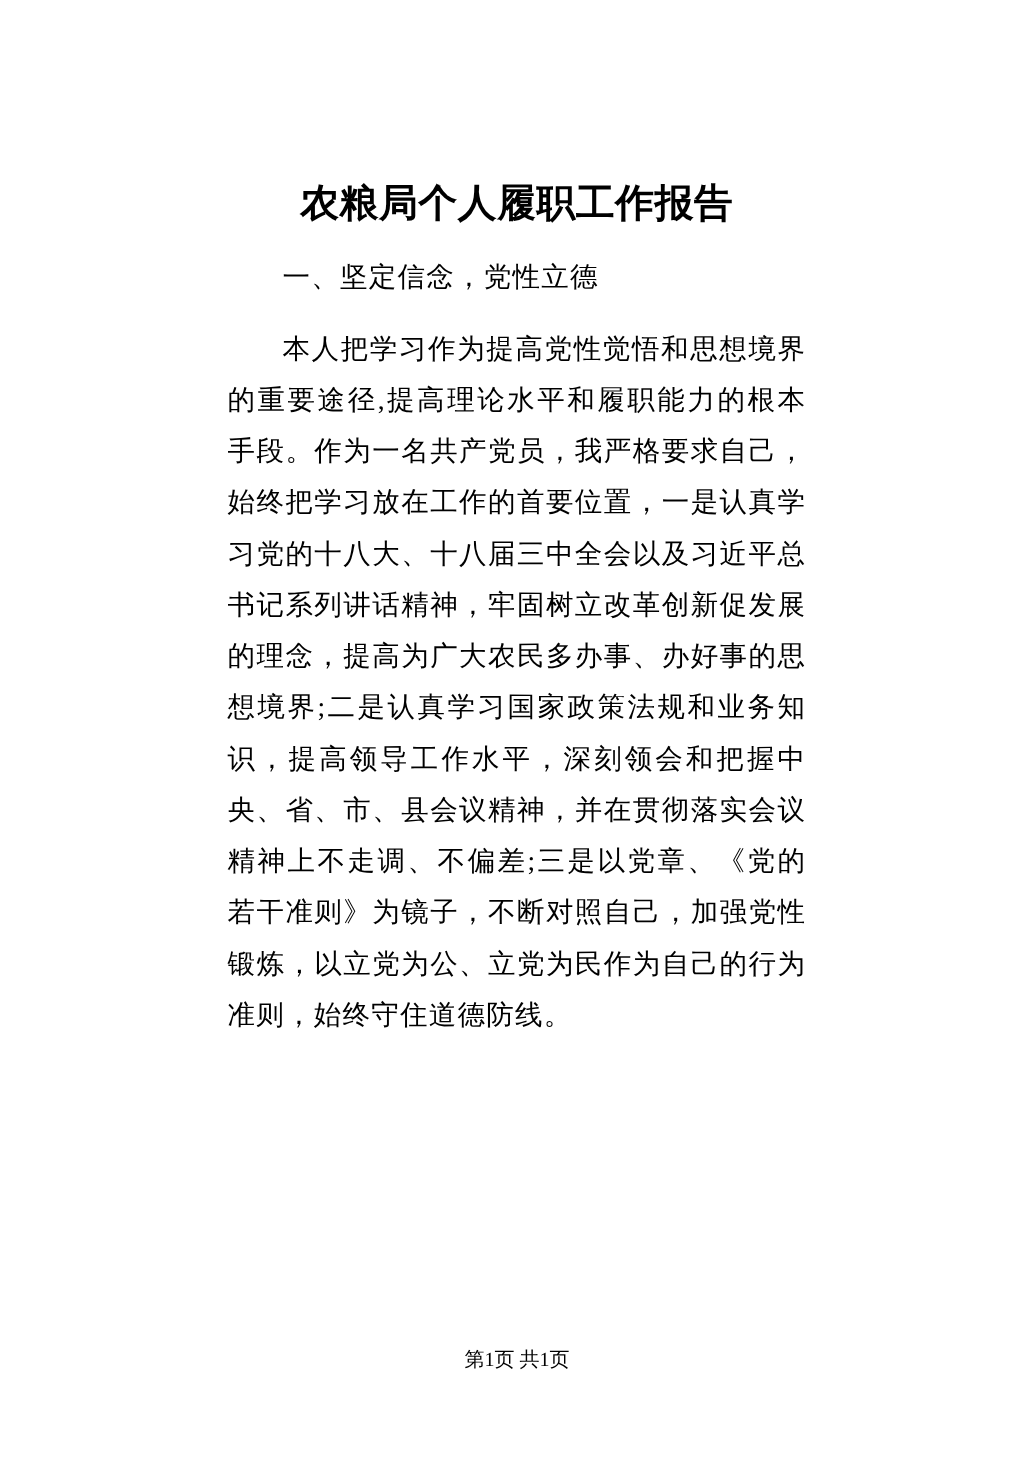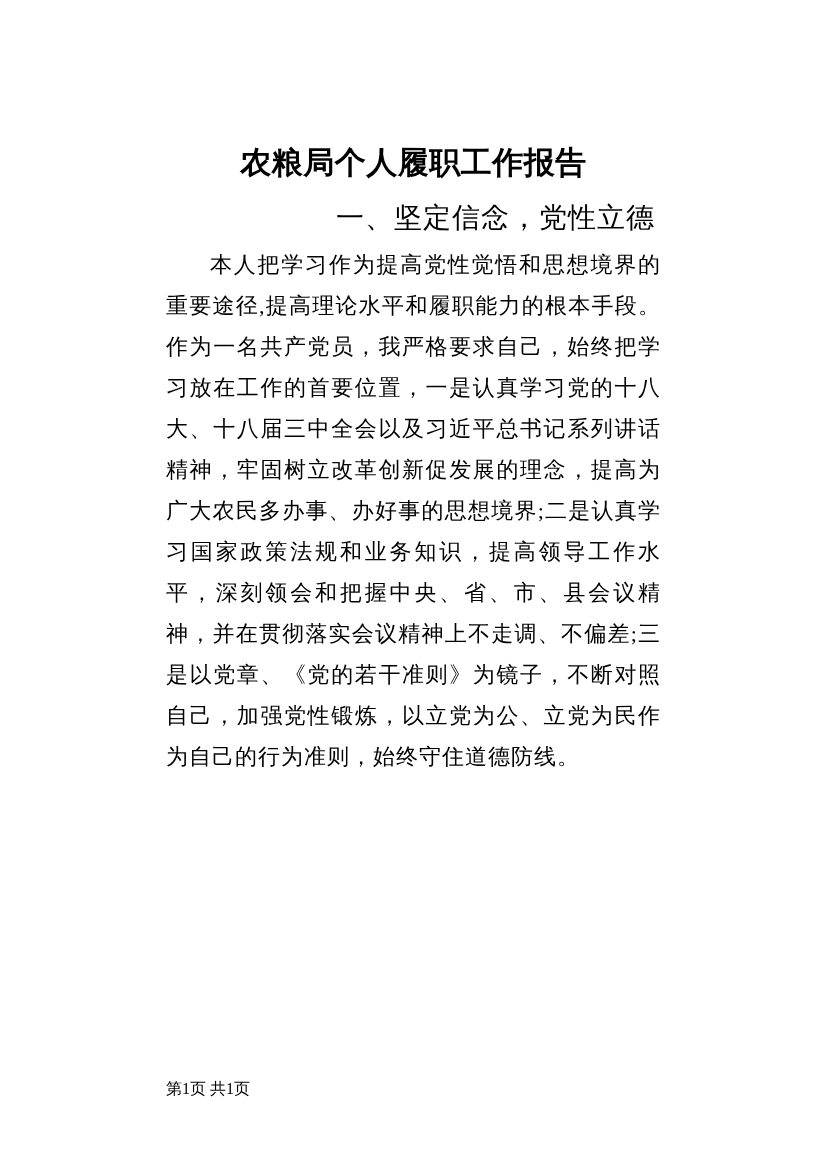--- a/index.html
+++ b/index.html
@@ -21,44 +21,43 @@
   }
   .doc-title {
     margin: 0 0 12px 0;
     font-size: 31px;
     line-height: 44px;
     font-weight: bold;
     text-align: center;
     letter-spacing: 0.5px;
   }
   .section-heading {
-    margin: 6px;
-    font-size: 28px;
+    margin: 16px;
+    font-size: 22px;
     line-height: 41px;
     font-weight: normal;
     text-indent: 2em;
     letter-spacing: 1px;
-    text-align: right;
   }
   .body-para {
-    margin: 0;
+    margin: 16px;
     font-size: 22px;
     line-height: 41px;
     text-align: justify;
     text-justify: inter-ideograph;
     text-indent: 2em;
     letter-spacing: 1px;
     word-break: break-all;
   }
   .page-footer {
     position: absolute;
     left: 100px;
     right: 100px;
     bottom: 70px;
-    text-align: left;
+    text-align: center;
     font-size: 16px;
     line-height: 22px;
     color: #000000;
   }
 </style>
 </head>
 <body>
 
 <div class="page">
 

